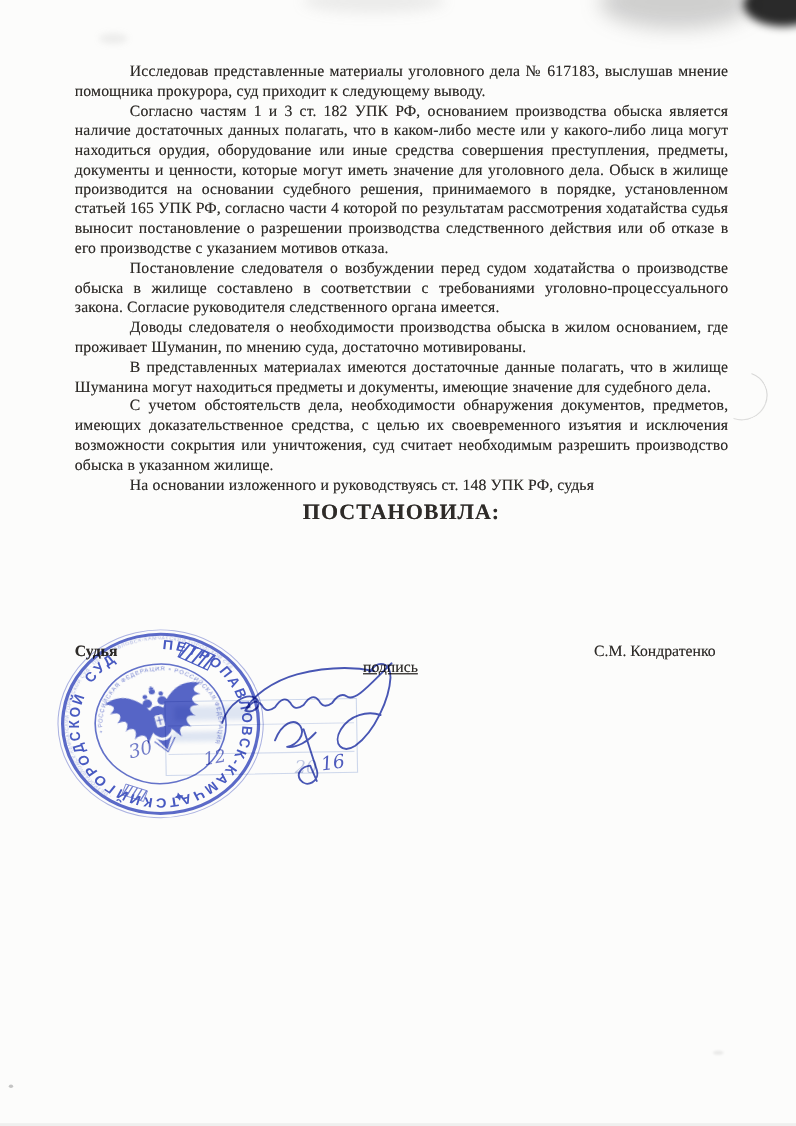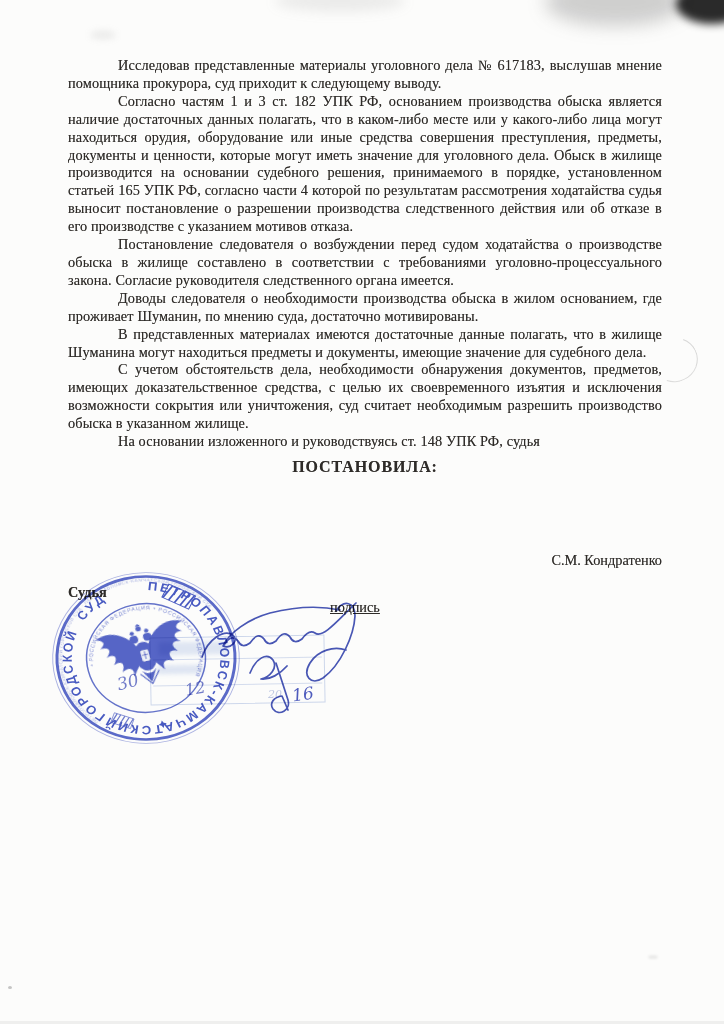--- a/index.html
+++ b/index.html
@@ -15,28 +15,28 @@
   
   .content{
     position:absolute;left:68px;top:57px;width:594px;
     font-size:14.3px;line-height:17.9px;
     text-align:justify;letter-spacing:.12px;
     text-shadow:0 0 .4px rgba(46,43,40,.55);
   }
   .content p{margin:0;text-indent:50px;}
   .resolution{
     text-align:center;text-indent:0 !important;
-    font-weight:bold;font-size:16px;letter-spacing:.9px;
+    font-weight:bold;font-size:20px;letter-spacing:.9px;
     margin:7px 0 17px 0 !important;
   }
   
   .sigrow span{position:absolute;font-size:14.3px;text-shadow:0 0 .4px rgba(46,43,40,.5);}
   .sig-role{left:68px;top:584px;font-weight:bold;}
   .sig-caption{left:330px;top:599px;text-decoration:underline;}
-  .sig-name{left:540px;top:552px;width:122px;text-align:right;}
+  .sig-name{left:540px;top:584px;width:122px;text-align:left;}
   
   .stamp{position:absolute;left:46px;top:562px;width:200px;height:196px;
          mix-blend-mode:multiply;opacity:.93;filter:blur(.25px);}
   .pen{position:absolute;left:150px;top:555px;width:320px;height:175px;
        mix-blend-mode:multiply;}
   .faded-box{
     position:absolute;left:150px;top:636px;width:173px;height:66px;
     border:1.4px solid rgba(110,140,205,.32);
     transform:rotate(-1deg);mix-blend-mode:multiply;
   }
@@ -163,16 +163,16 @@
     <g fill="none" stroke="#3040ad" stroke-width="1.7" stroke-linecap="round" stroke-linejoin="round" opacity=".88">
       <path d="M 52 102 C 58 84 74 74 83 80 C 89 86 81 94 73 91 C 79 78 98 64 120 58 C 152 50 176 52 190 55"></path>
       <path d="M 74 90 q 8 -12 14 -4 q 4 8 12 2 q 8 -12 14 -4 q 4 8 12 2 q 8 -12 14 -4 q 4 8 12 2 q 7 -10 13 -6 c 8 6 24 -14 41 -30"></path>
       <path d="M 186 56 C 194 44 205 47 205 61 C 204 80 191 110 173 123 C 161 131 152 121 160 108 C 168 95 184 91 196 95"></path>
       <path d="M 100 118 c 6 -15 17 -21 23 -13 c 5 8 -3 17 -12 19 c 9 1 19 -5 26 -13 m -11 -3 l 12 37 c 3 10 -9 17 -15 9 c -4 -6 1 -12 9 -13 l 6 14"></path>
     </g>
   </svg>
 
   <span class="hand" style="left:117px;top:672px;font-size:17px;transform:rotate(-14deg);opacity:.8">30</span>
   <span class="hand" style="left:185px;top:679px;font-size:16px;transform:rotate(-10deg);opacity:.8">12</span>
-  <span class="hand" style="left:268px;top:688px;font-size:11px;color:rgba(120,140,200,.45)">20</span>
+  <span class="hand" style="left:268px;top:688px;font-size:16px;color:rgba(120,140,200,.45)">20</span>
   <span class="hand" style="left:292px;top:684px;font-size:17px;transform:rotate(-8deg)">16</span>
 
 </div>
 
 </body></html>

